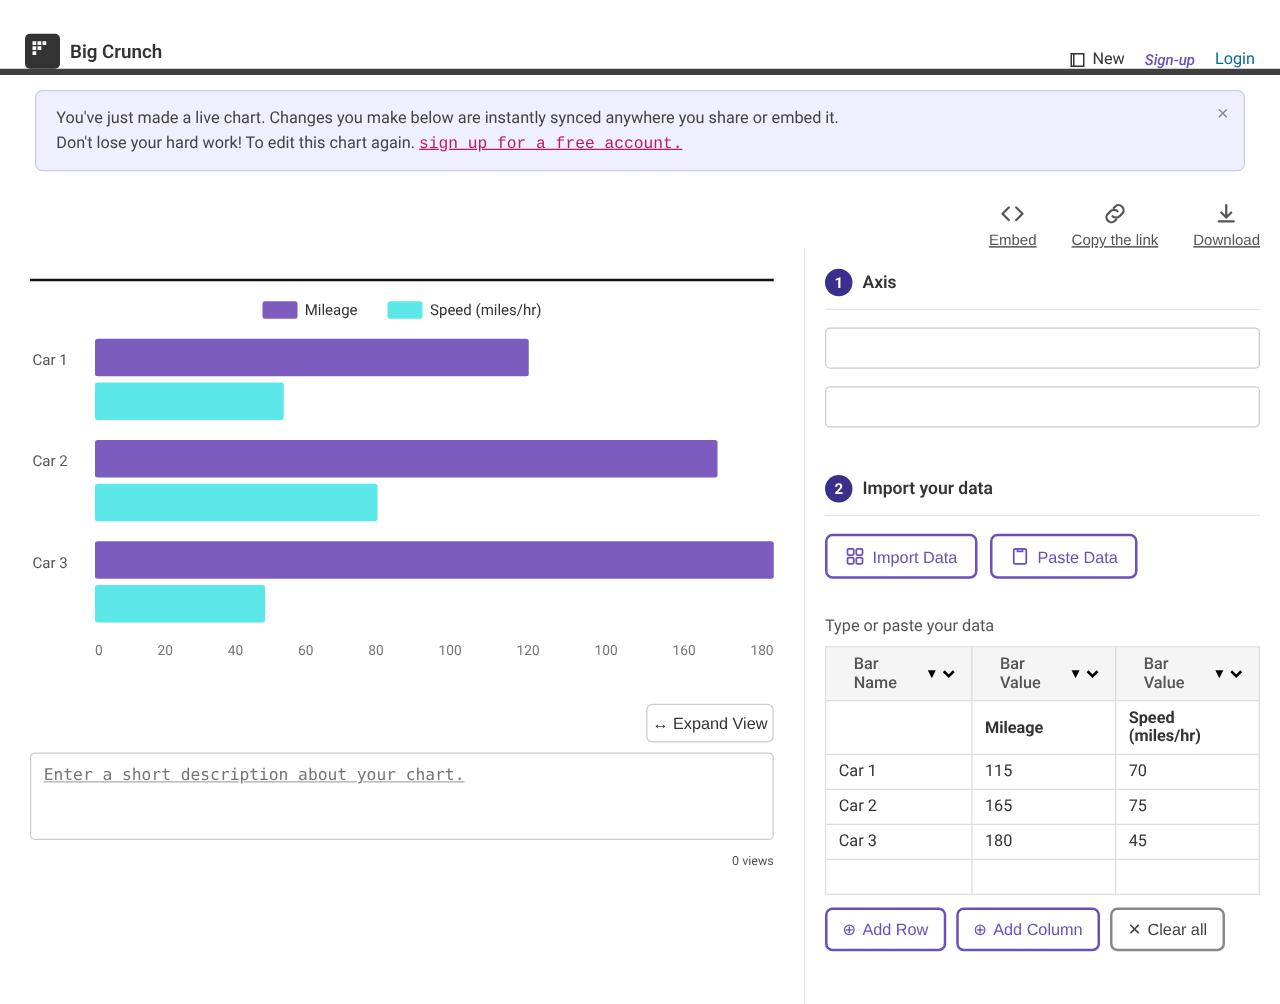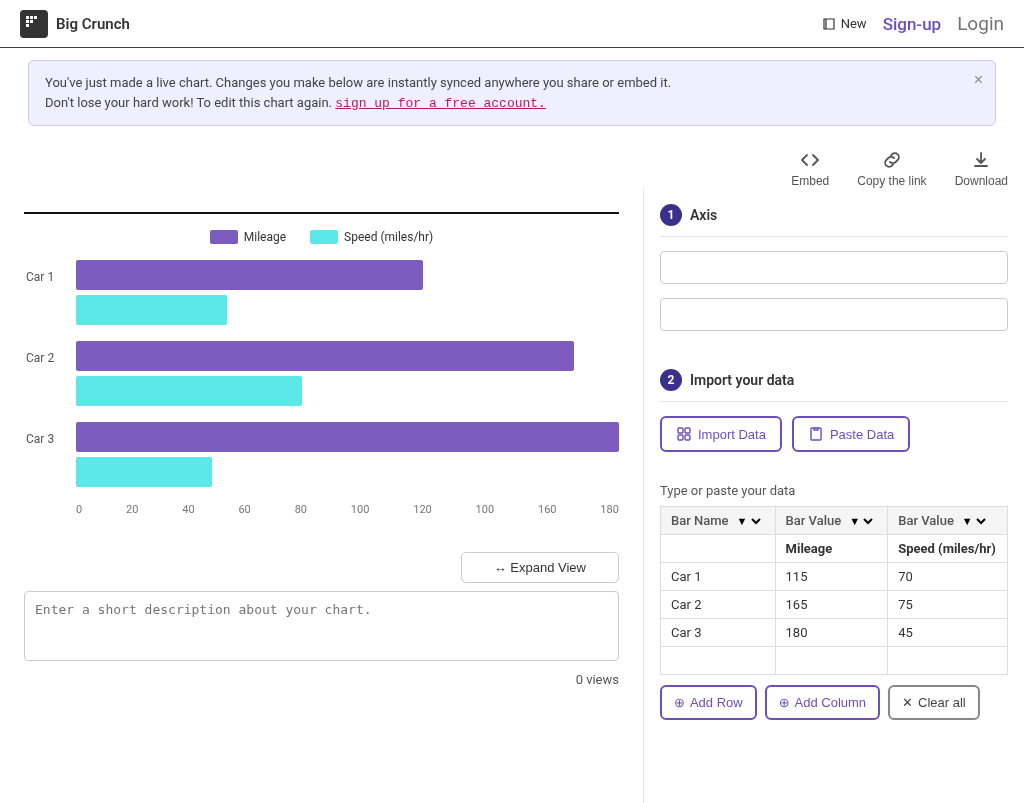--- a/index.html
+++ b/index.html
@@ -1,76 +1,76 @@
 <!DOCTYPE html>
 <html><head>
   <meta charset="utf-8">
   <style>
     * { box-sizing: border-box; margin: 0; padding: 0; }
     body { font-family: -apple-system, BlinkMacSystemFont, 'Segoe UI', Roboto, sans-serif; font-size: 14px; color: #333; background: #fff; }
 
     
-    .header { display: flex; align-items: center; padding: 0 20px; height: 48px; border-bottom: 1px solid #404040; }
+    .header { display: flex; align-items: flex-end; padding: 0 20px; height: 60px; border-bottom: 5px solid #404040; }
     .header-logo { display: flex; align-items: center; gap: 8px; font-weight: 600; font-size: 15px; flex: 1; }
     .logo-icon { width: 28px; height: 28px; background: #333; border-radius: 4px; display: flex; align-items: center; justify-content: center; }
     .logo-icon svg { width: 18px; height: 18px; }
     .header-actions { display: flex; align-items: center; gap: 16px; }
     .header-new-btn { display: flex; align-items: center; gap: 5px; color: #333; font-size: 13px; text-decoration: none; }
-    .header-signup { color: #6b4fbb; font-size: 17px; font-weight: 500; text-decoration: none; }
-    .header-login { color: #737373; font-size: 19px; text-decoration: none; }
+    .header-signup { color: #6b4fbb; font-size: 12px; font-weight: 500; text-decoration: none; font-style: italic; }
+    .header-login { color: #0369a1; font-size: 13px; text-decoration: none; }
 
     
     .banner { background: #eef0ff; border: 1px solid #c7ccf5; margin: 12px 28px; padding: 12px 16px; border-radius: 6px; position: relative; font-size: 13px; color: #444; line-height: 1.5; }
     .banner a { color: #be185d; font-family: Liberation Mono, monospace; }
     .banner-close { position: absolute; top: 10px; right: 12px; cursor: pointer; color: #888; font-size: 16px; background: none; border: none; }
 
     
     .main { display: flex; min-height: calc(100vh - 48px); }
     .chart-panel { flex: 1; padding: 0 16px 16px 16px; border-right: 1px solid #e5e7eb; }
     .settings-panel { width: 380px; padding: 16px; overflow-y: auto; }
 
     
-    .toolbar-row { display: flex; justify-content: flex-end; align-items: flex-end; gap: 28px; padding: 12px 16px 0 16px; }
+    .toolbar-row { display: flex; justify-content: flex-end; align-items: flex-end; gap: 28px; padding: 12px 16px 0 16px; text-decoration: underline; }
     .toolbar-btn { display: flex; flex-direction: column; align-items: center; gap: 4px; font-size: 12px; color: #555; cursor: pointer; background: none; border: none; }
     .toolbar-btn svg { width: 20px; height: 20px; }
 
     
     .chart-area { margin-top: 8px; padding: 16px 8px; }
     .chart-line { border-top: 2px solid #111; margin-bottom: 16px; }
     .chart-legend { display: flex; gap: 24px; justify-content: center; margin-bottom: 16px; align-items: center; font-size: 12px; }
     .legend-item { display: flex; align-items: center; gap: 6px; }
     .legend-color { width: 28px; height: 14px; border-radius: 2px; }
 
     
     .expand-area { display: flex; justify-content: flex-end; padding: 8px 0; }
-    .expand-btn { border: 1px solid #ccc; background: #fff; padding: 7px 32px; border-radius: 5px; font-size: 13px; cursor: pointer; color: #333; display: flex; align-items: center; gap: 6px; }
-
-    
-    .description-area { width: 100%; border: 1px solid #ccc; border-radius: 4px; padding: 10px; font-size: 13px; color: #aaa; height: 70px; resize: none; outline: none; }
-
-    
-    .views-row { display: flex; justify-content: flex-end; padding: 8px 0; font-size: 13px; color: #555; }
+    .expand-btn { border: 1px solid #ccc; background: #fff; padding: 7px 4px; border-radius: 5px; font-size: 13px; cursor: pointer; color: #333; display: flex; align-items: center; gap: 6px; }
+
+    
+    .description-area { width: 100%; border: 1px solid #ccc; border-radius: 4px; padding: 10px; font-size: 13px; color: #aaa; height: 70px; resize: none; outline: none; text-decoration: underline; }
+
+    
+    .views-row { display: flex; justify-content: flex-end; padding: 8px 0; font-size: 10px; color: #555; }
 
     
     .section-header { display: flex; align-items: center; gap: 8px; font-size: 14px; font-weight: 600; margin-bottom: 14px; padding-bottom: 10px; border-bottom: 1px solid #e5e7eb; }
     .section-num { background: #3b2f8c; color: #fff; border-radius: 50%; width: 22px; height: 22px; display: flex; align-items: center; justify-content: center; font-size: 12px; font-weight: bold; }
     .settings-section { margin-bottom: 24px; }
     .axis-label { font-size: 13px; color: #444; margin-bottom: 6px; }
     .axis-input { width: 100%; border: 1px solid #ccc; border-radius: 4px; padding: 8px 10px; font-size: 13px; outline: none; margin-bottom: 14px; }
     .import-row { display: flex; gap: 10px; margin-bottom: 31px; }
     .import-btn { border: 2px solid #6b4fbb; background: #fff; color: #6b4fbb; border-radius: 6px; padding: 8px 14px; font-size: 13px; font-weight: 500; cursor: pointer; display: flex; align-items: center; gap: 6px; }
 
     .data-section-label { font-size: 13px; color: #555; margin-bottom: 8px; }
 
     
     .data-table { width: 100%; border-collapse: collapse; font-size: 13px; }
     .data-table th { background: #f5f5f5; padding: 6px 10px; text-align: left; border: 1px solid #ddd; font-weight: 500; color: #555; }
     .data-table th select { font-size: 11px; border: none; background: transparent; }
     .data-table td { padding: 6px 10px; border: 1px solid #ddd; color: #333; }
-    .th-with-select { display: flex; align-items: center; gap: 4px; }
+    .th-with-select { display: flex; align-items: center; gap: 4px; margin-left: 12px; }
     .col-header-bold { font-weight: 700; color: #333; }
 
     
     .table-actions { display: flex; gap: 8px; margin-top: 10px; }
     .table-action-btn { border: 2px solid #6b4fbb; background: #fff; color: #6b4fbb; border-radius: 6px; padding: 8px 12px; font-size: 13px; font-weight: 500; cursor: pointer; display: flex; align-items: center; gap: 5px; }
     .table-action-btn.clear { border-color: #888; color: #444; }
   </style>
 </head>
 <body>
 

